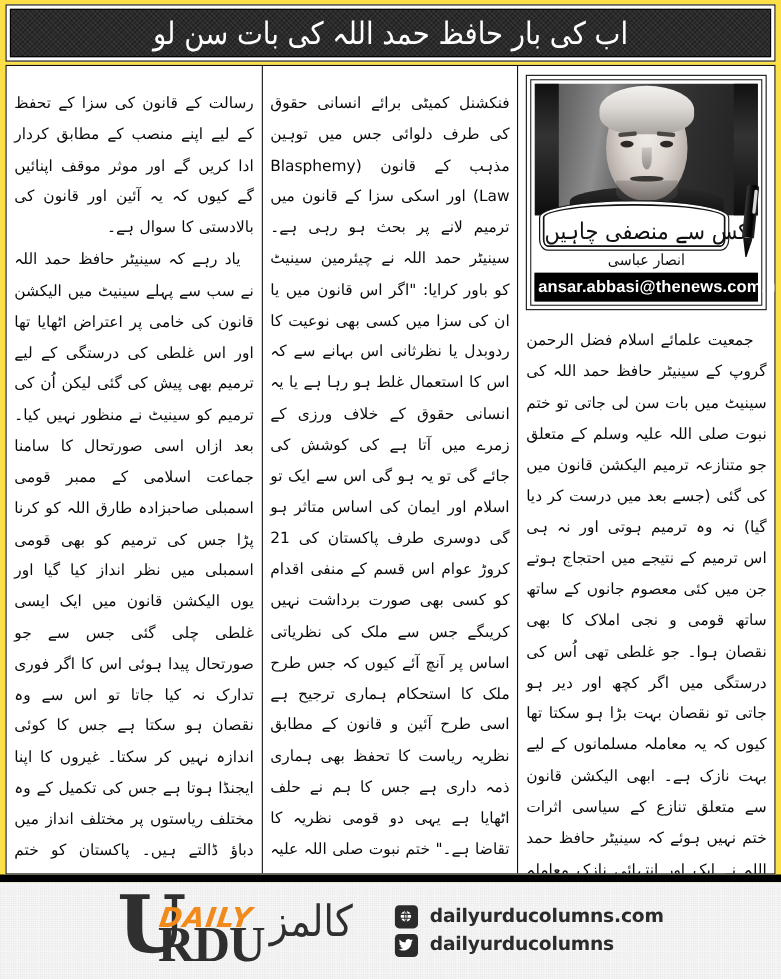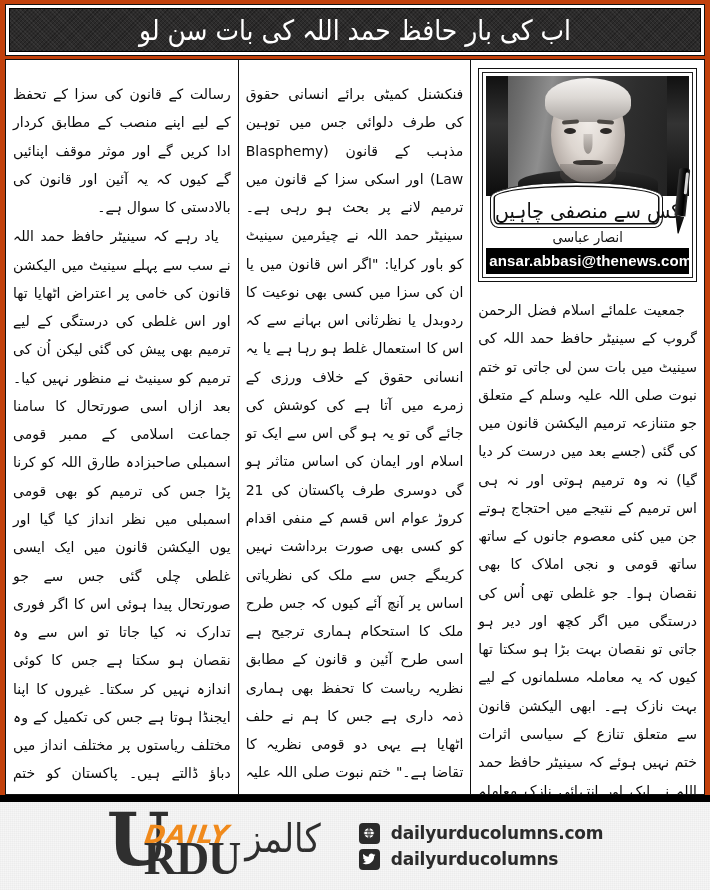--- a/index.html
+++ b/index.html
@@ -11,21 +11,21 @@
     font-family: "DejaVu Sans", "Liberation Sans", sans-serif;
     overflow: hidden;
   }
 
   .page {
     width: 710px;
     height: 890px;
     position: relative;
     display: flex;
     flex-direction: column;
-    background: #c2410c;
+    background: #fde047;
   }
 
   
   .headline-wrap {
     margin: 4px 5px 3px 5px;
     border: 1px solid #111;
     padding: 3px;
     background: #ffffff;
     flex: 0 0 auto;
   }

